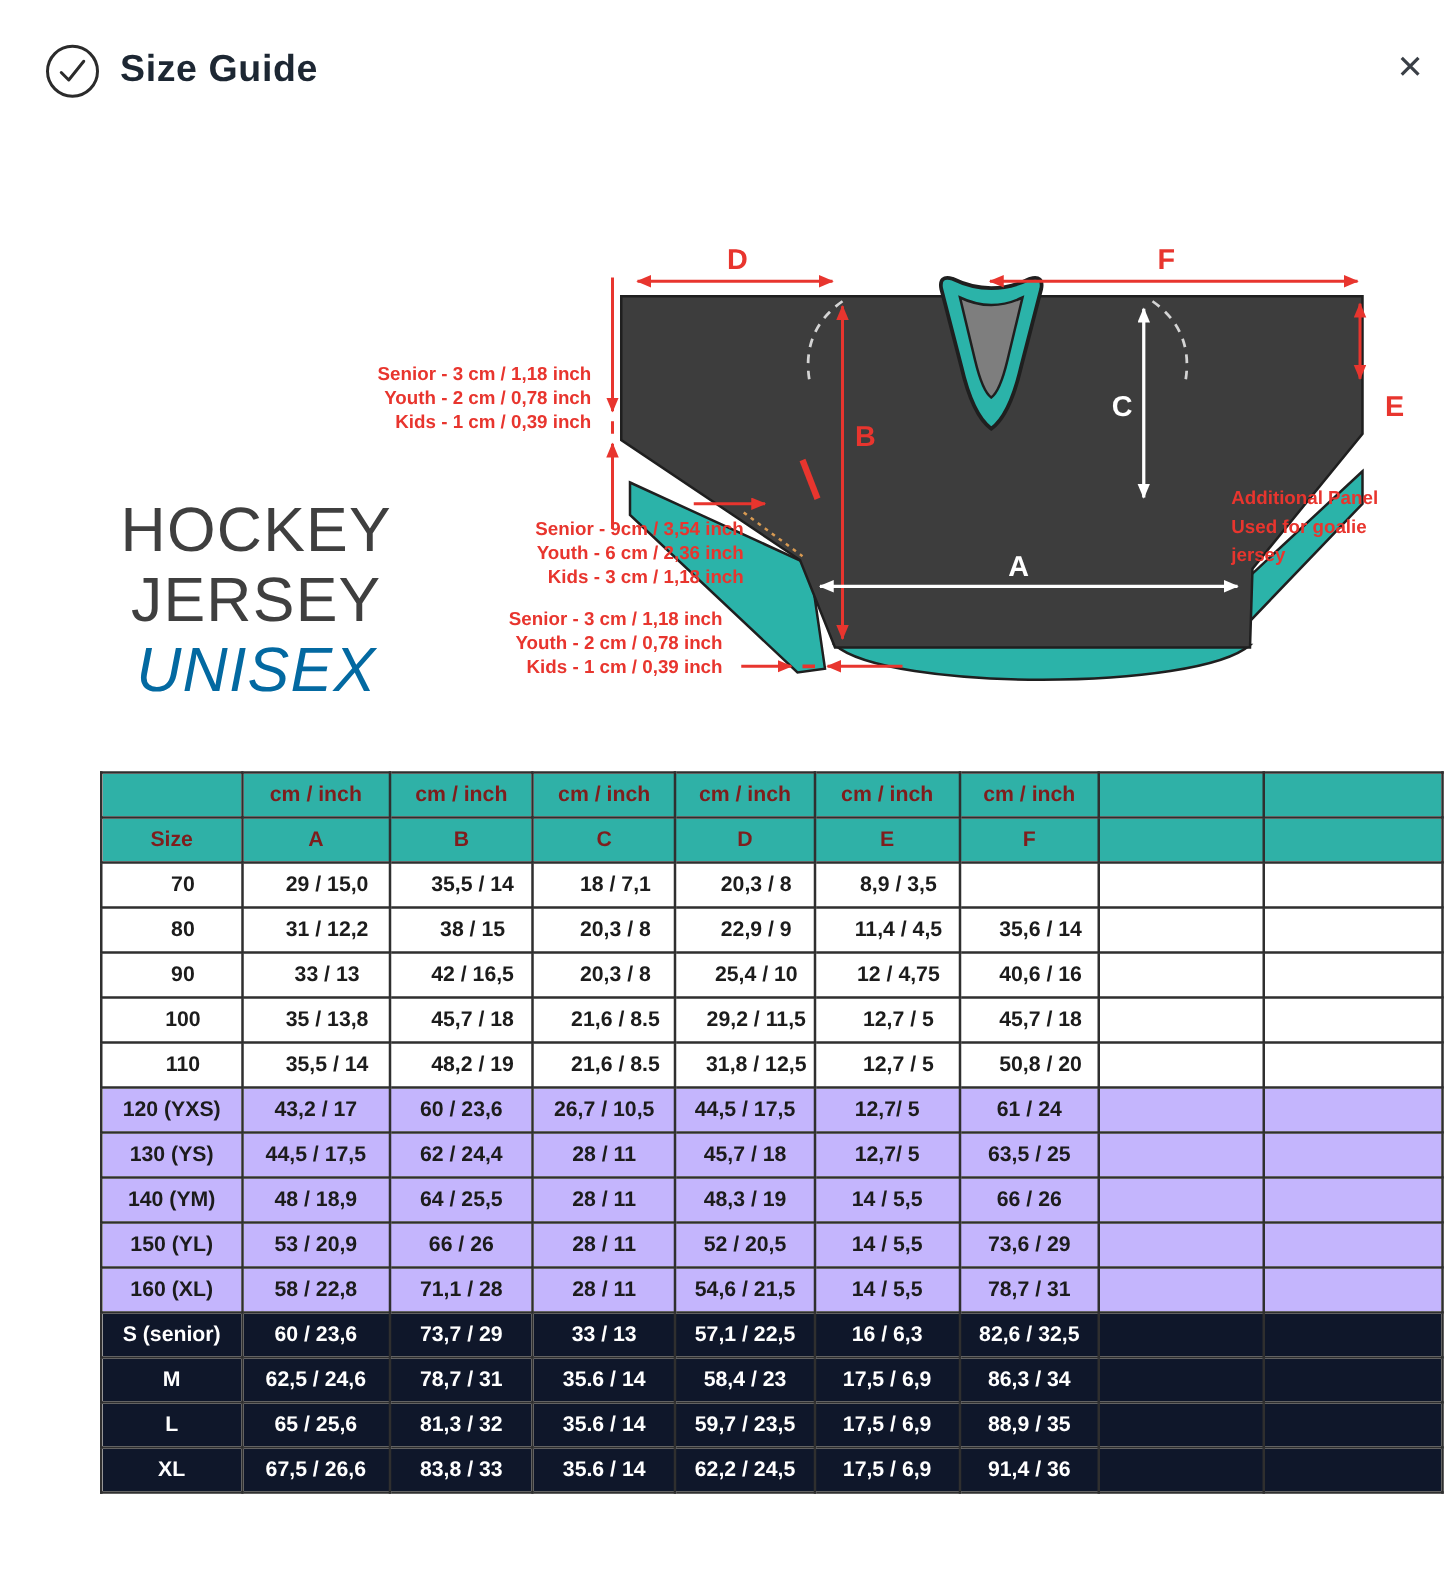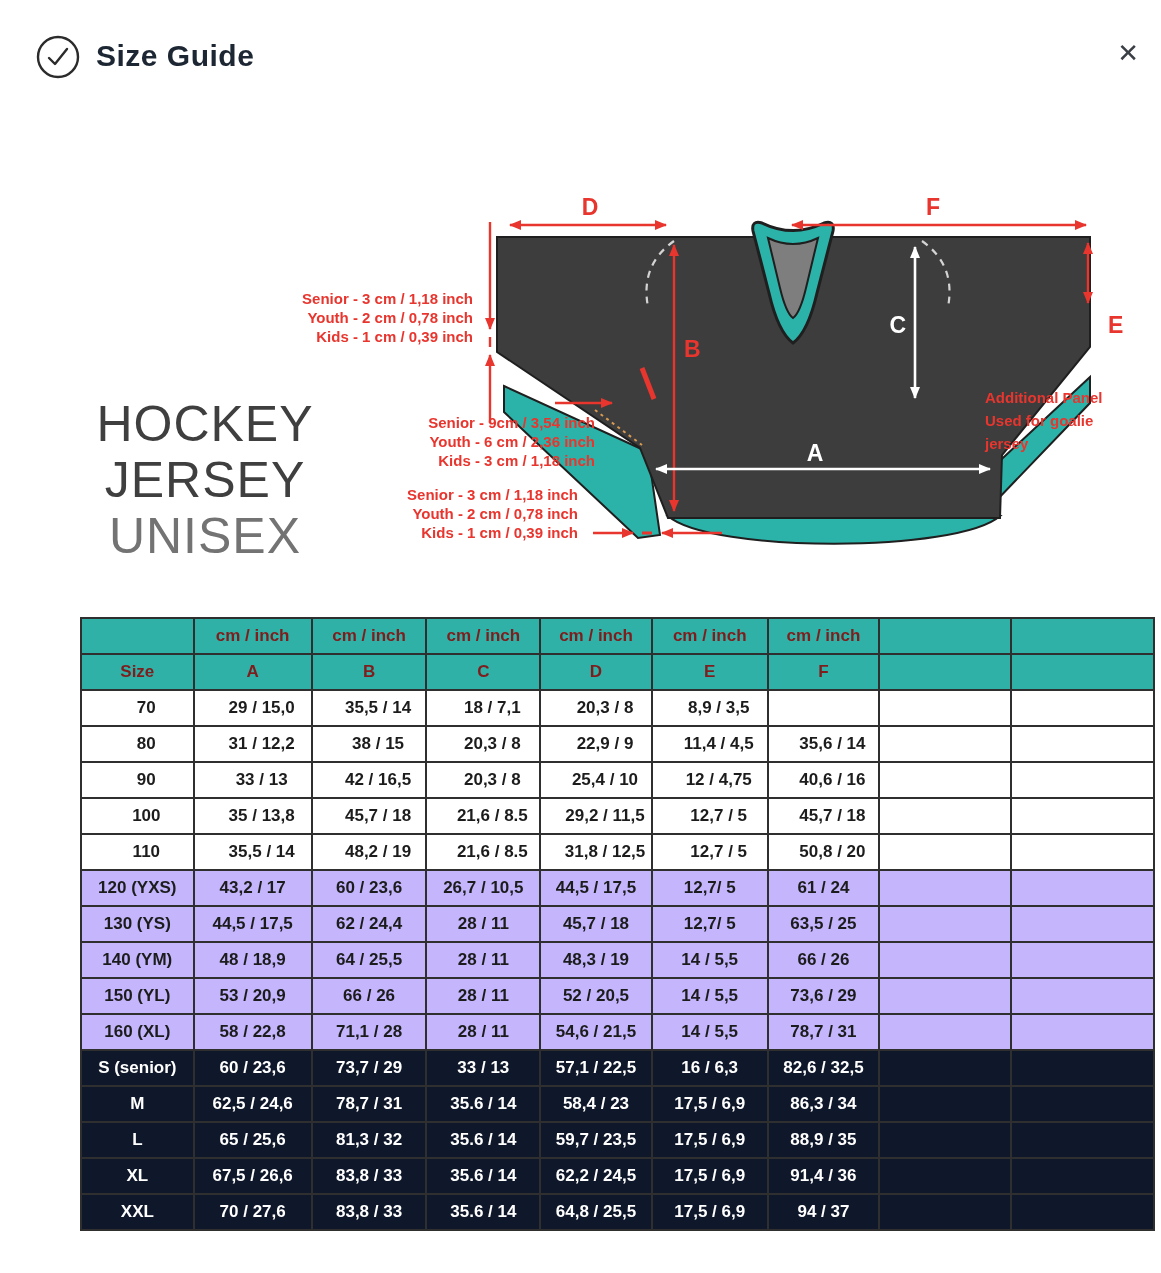--- a/index.html
+++ b/index.html
@@ -16,21 +16,21 @@
   }
   .close-btn{
     position:absolute;right:22px;top:28px;font-size:26px;line-height:26px;
     color:#3a3f46;cursor:pointer;font-weight:400;
   }
   
   .branding{
     position:absolute;left:85px;top:396px;width:240px;text-align:center;
     font-weight:400;line-height:56px;font-size:50px;letter-spacing:1px;color:#3f3f3f;
   }
-  .branding .gold{color:#737373;}
+  .branding .gold{color:#0369a1;font-style:italic;}
   
   .diagram{position:absolute;left:290px;top:185px;width:871px;height:400px;}
   .ann{font-size:15px;font-weight:bold;fill:#e8352e;}
   .dimlabel{font-size:23px;font-weight:bold;fill:#e8352e;}
   .dimlabel-w{font-size:23px;font-weight:bold;fill:#ffffff;}
   
   .size-table{
     position:absolute;left:80px;top:617px;width:1075px;border-collapse:collapse;
     table-layout:fixed;font-weight:bold;font-size:17px;color:#1c1c1c;
   }
@@ -316,25 +316,14 @@
         <td>XL</td>
         <td>67,5 / 26,6</td>
         <td>83,8 / 33</td>
         <td>35.6 / 14</td>
         <td>62,2 / 24,5</td>
         <td>17,5 / 6,9</td>
         <td>91,4 / 36</td>
         <td></td>
         <td></td>
       </tr>
-      <tr class="row-dark">
-        <td>XXL</td>
-        <td>70 / 27,6</td>
-        <td>83,8 / 33</td>
-        <td>35.6 / 14</td>
-        <td>64,8 / 25,5</td>
-        <td>17,5 / 6,9</td>
-        <td>94 / 37</td>
-        <td></td>
-        <td></td>
-      </tr>
     </tbody>
 </table>
 
 </body></html>

